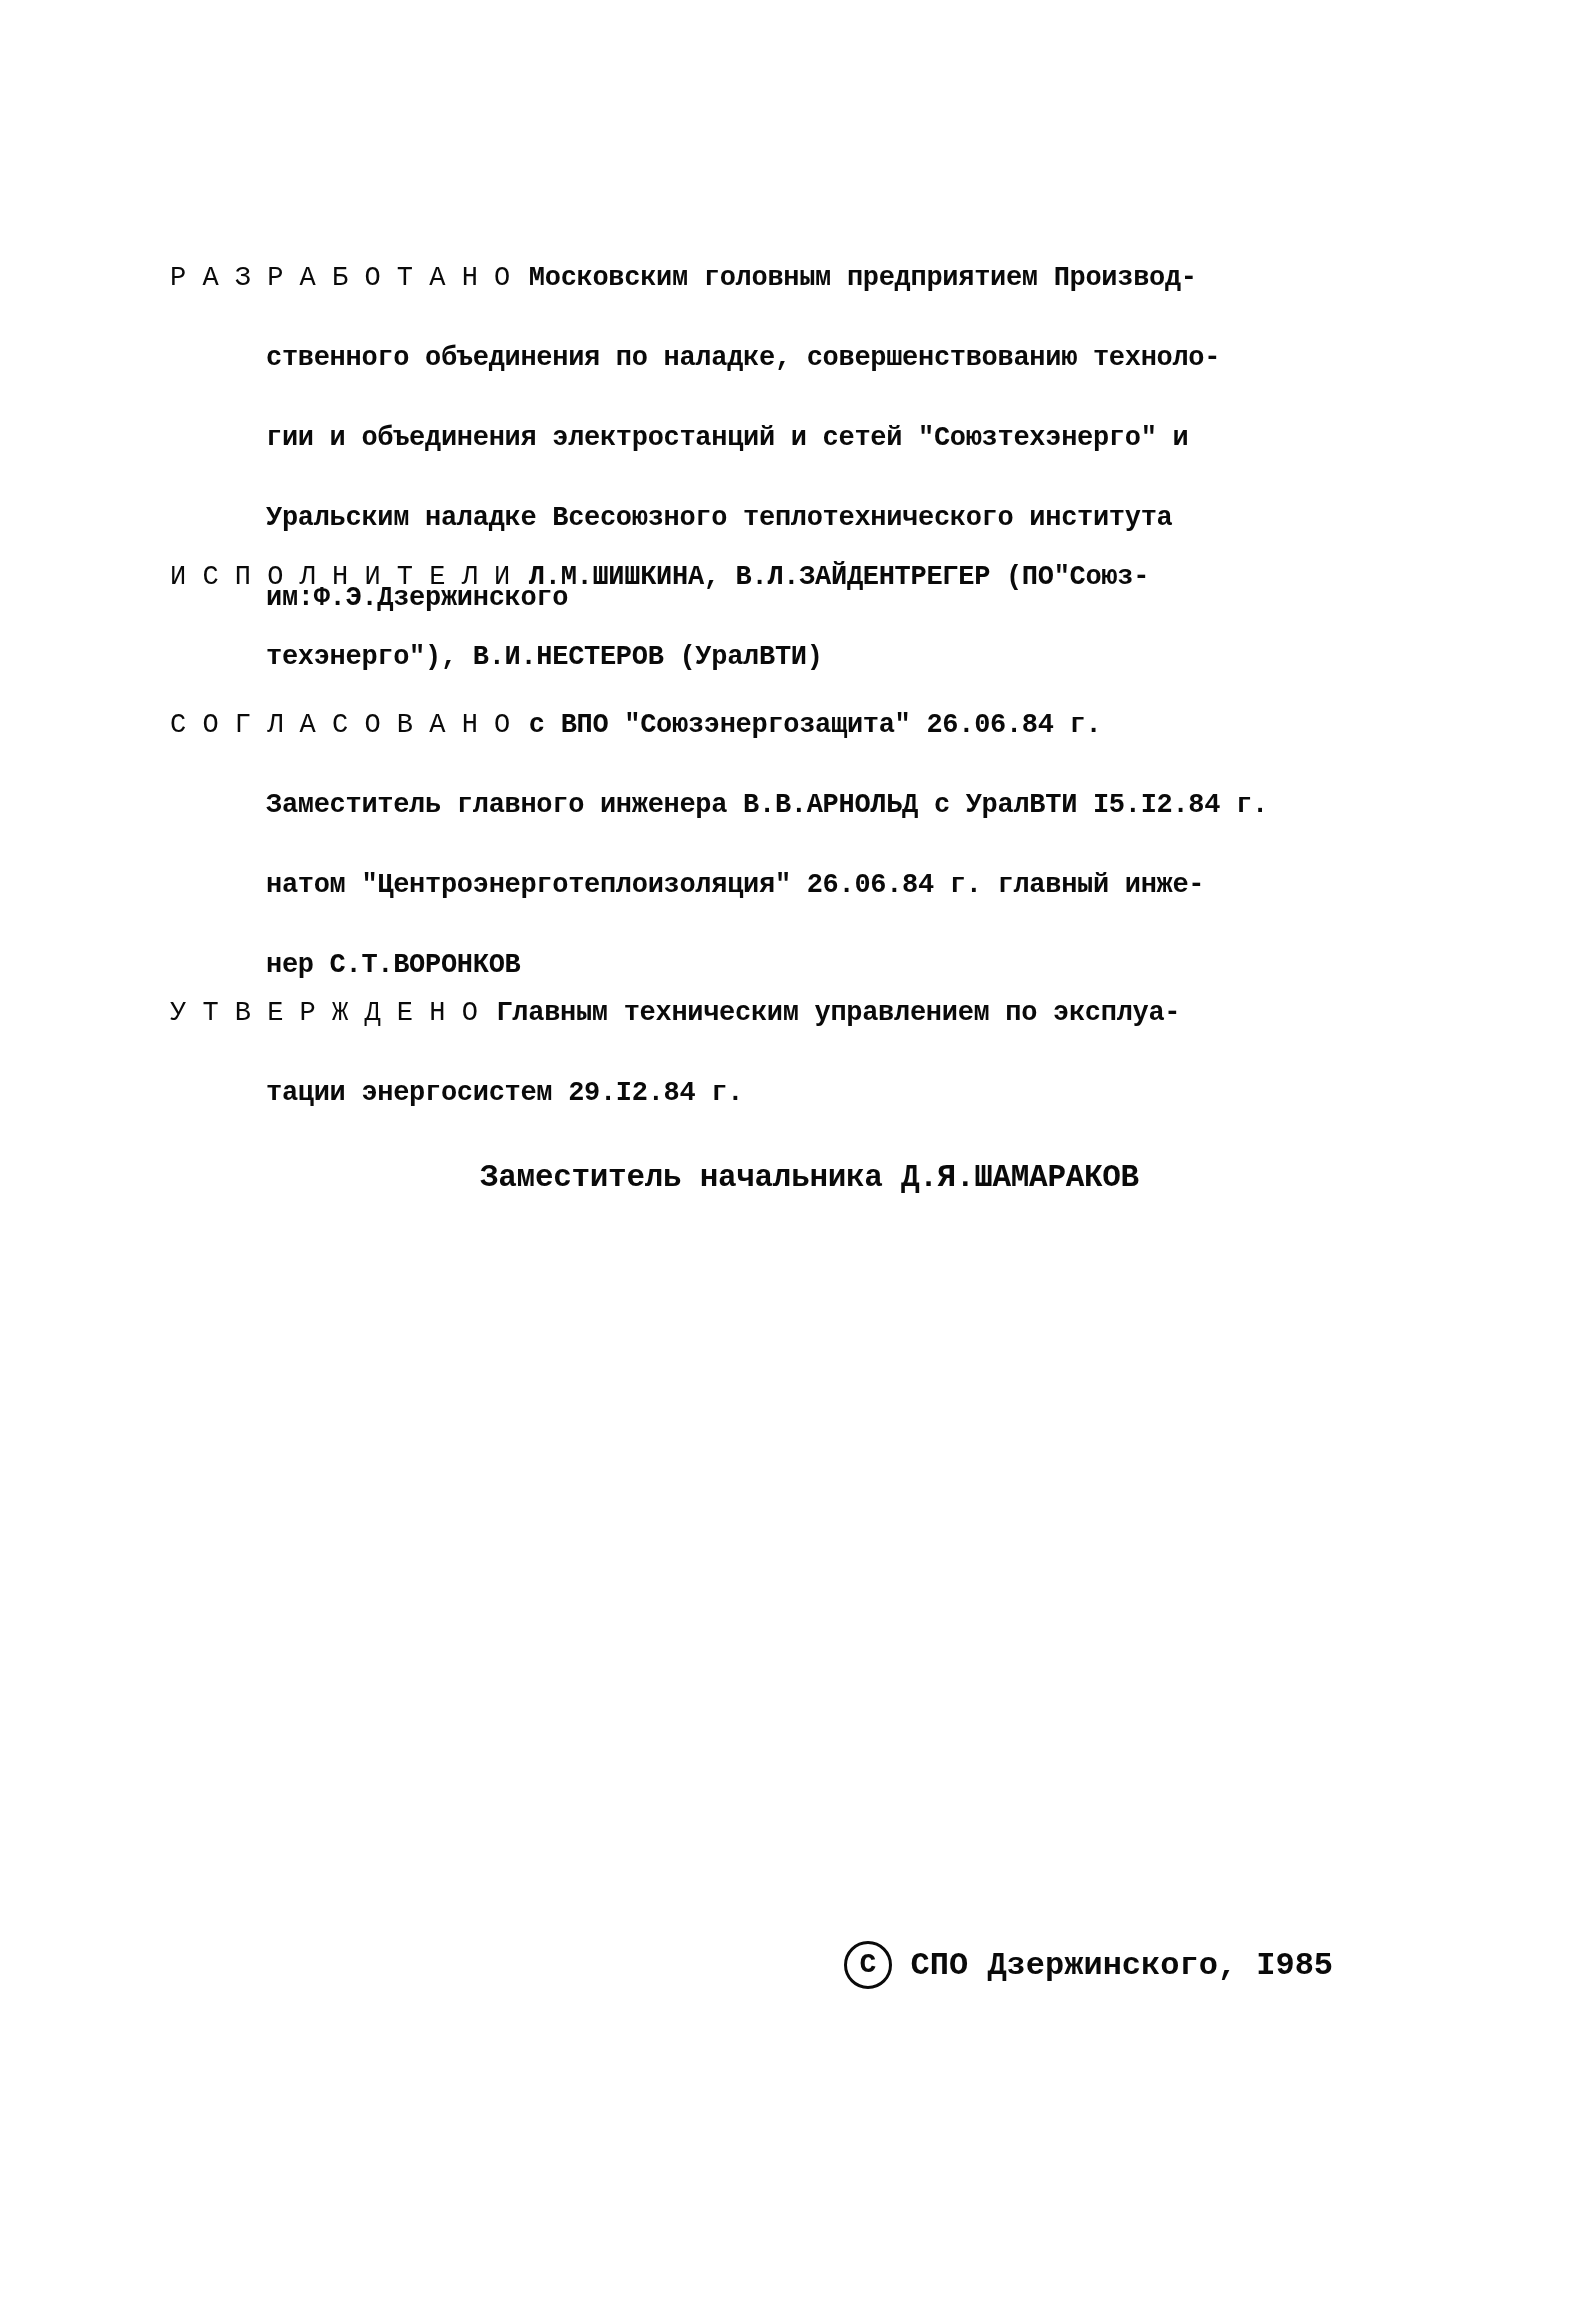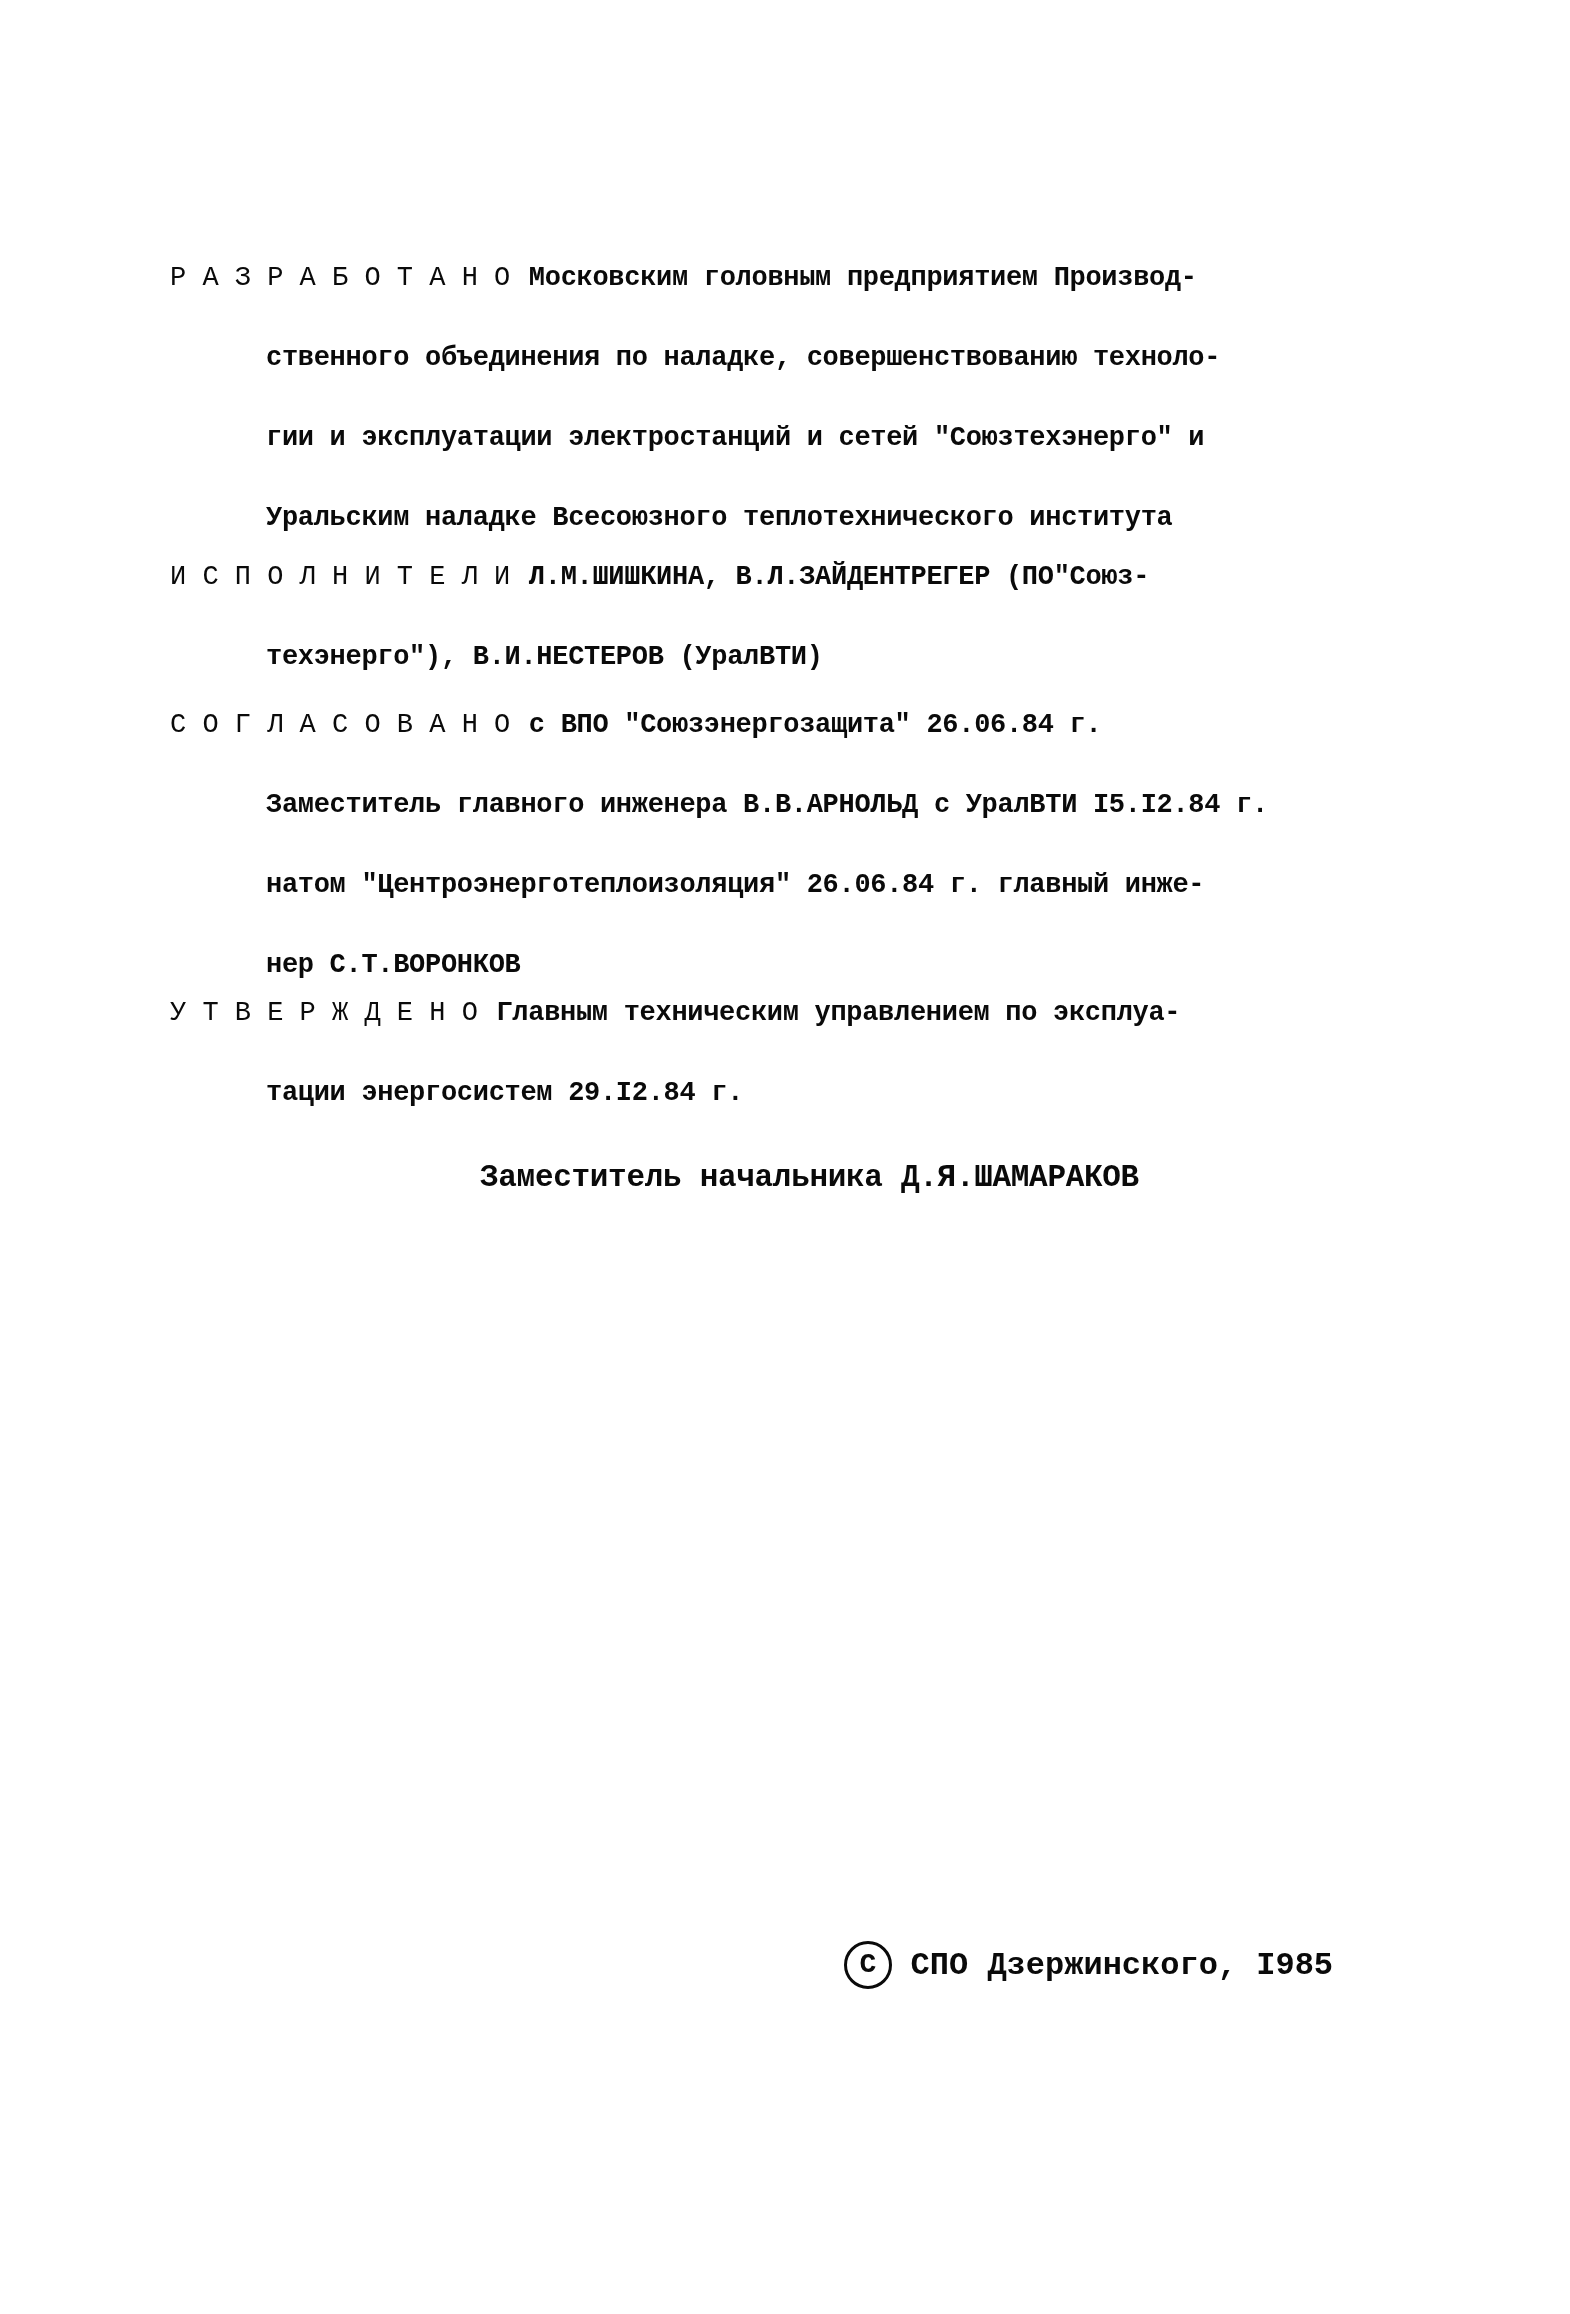--- a/index.html
+++ b/index.html
@@ -82,22 +82,23 @@
   }
 </style>
 </head>
 <body>
 
 <div class="page">
 
   <div class="section" style="top:254px;">
     <div class="line"><span class="label">Р А З Р А Б О Т А Н О</span><span>Московским головным предприятием Производ-</span></div>
     <div class="line cont">ственного объединения по наладке, совершенствованию техноло-</div>
-    <div class="line cont">гии и эксплуатации электростанций и сетей "Союзтехэнерго" и</div>
+    <div class="line cont">гии и объединения электростанций и сетей "Союзтехэнерго" и</div>
     <div class="line cont">Уральским наладке Всесоюзного теплотехнического института</div>
+    <div class="line cont">им:Ф.Э.Дзержинского</div>
   </div>
 
   <div class="section" style="top:553px;">
     <div class="line"><span class="label">И С П О Л Н И Т Е Л И</span><span>Л.М.ШИШКИНА, В.Л.ЗАЙДЕНТРЕГЕР (ПО"Союз-</span></div>
     <div class="line cont">техэнерго"), В.И.НЕСТЕРОВ (УралВТИ)</div>
   </div>
 
   <div class="section" style="top:701px;">
     <div class="line"><span class="label">С О Г Л А С О В А Н О</span><span>с ВПО "Союзэнергозащита" 26.06.84 г.</span></div>
     <div class="line cont">Заместитель главного инженера В.В.АРНОЛЬД с УралВТИ I5.I2.84 г.</div>

